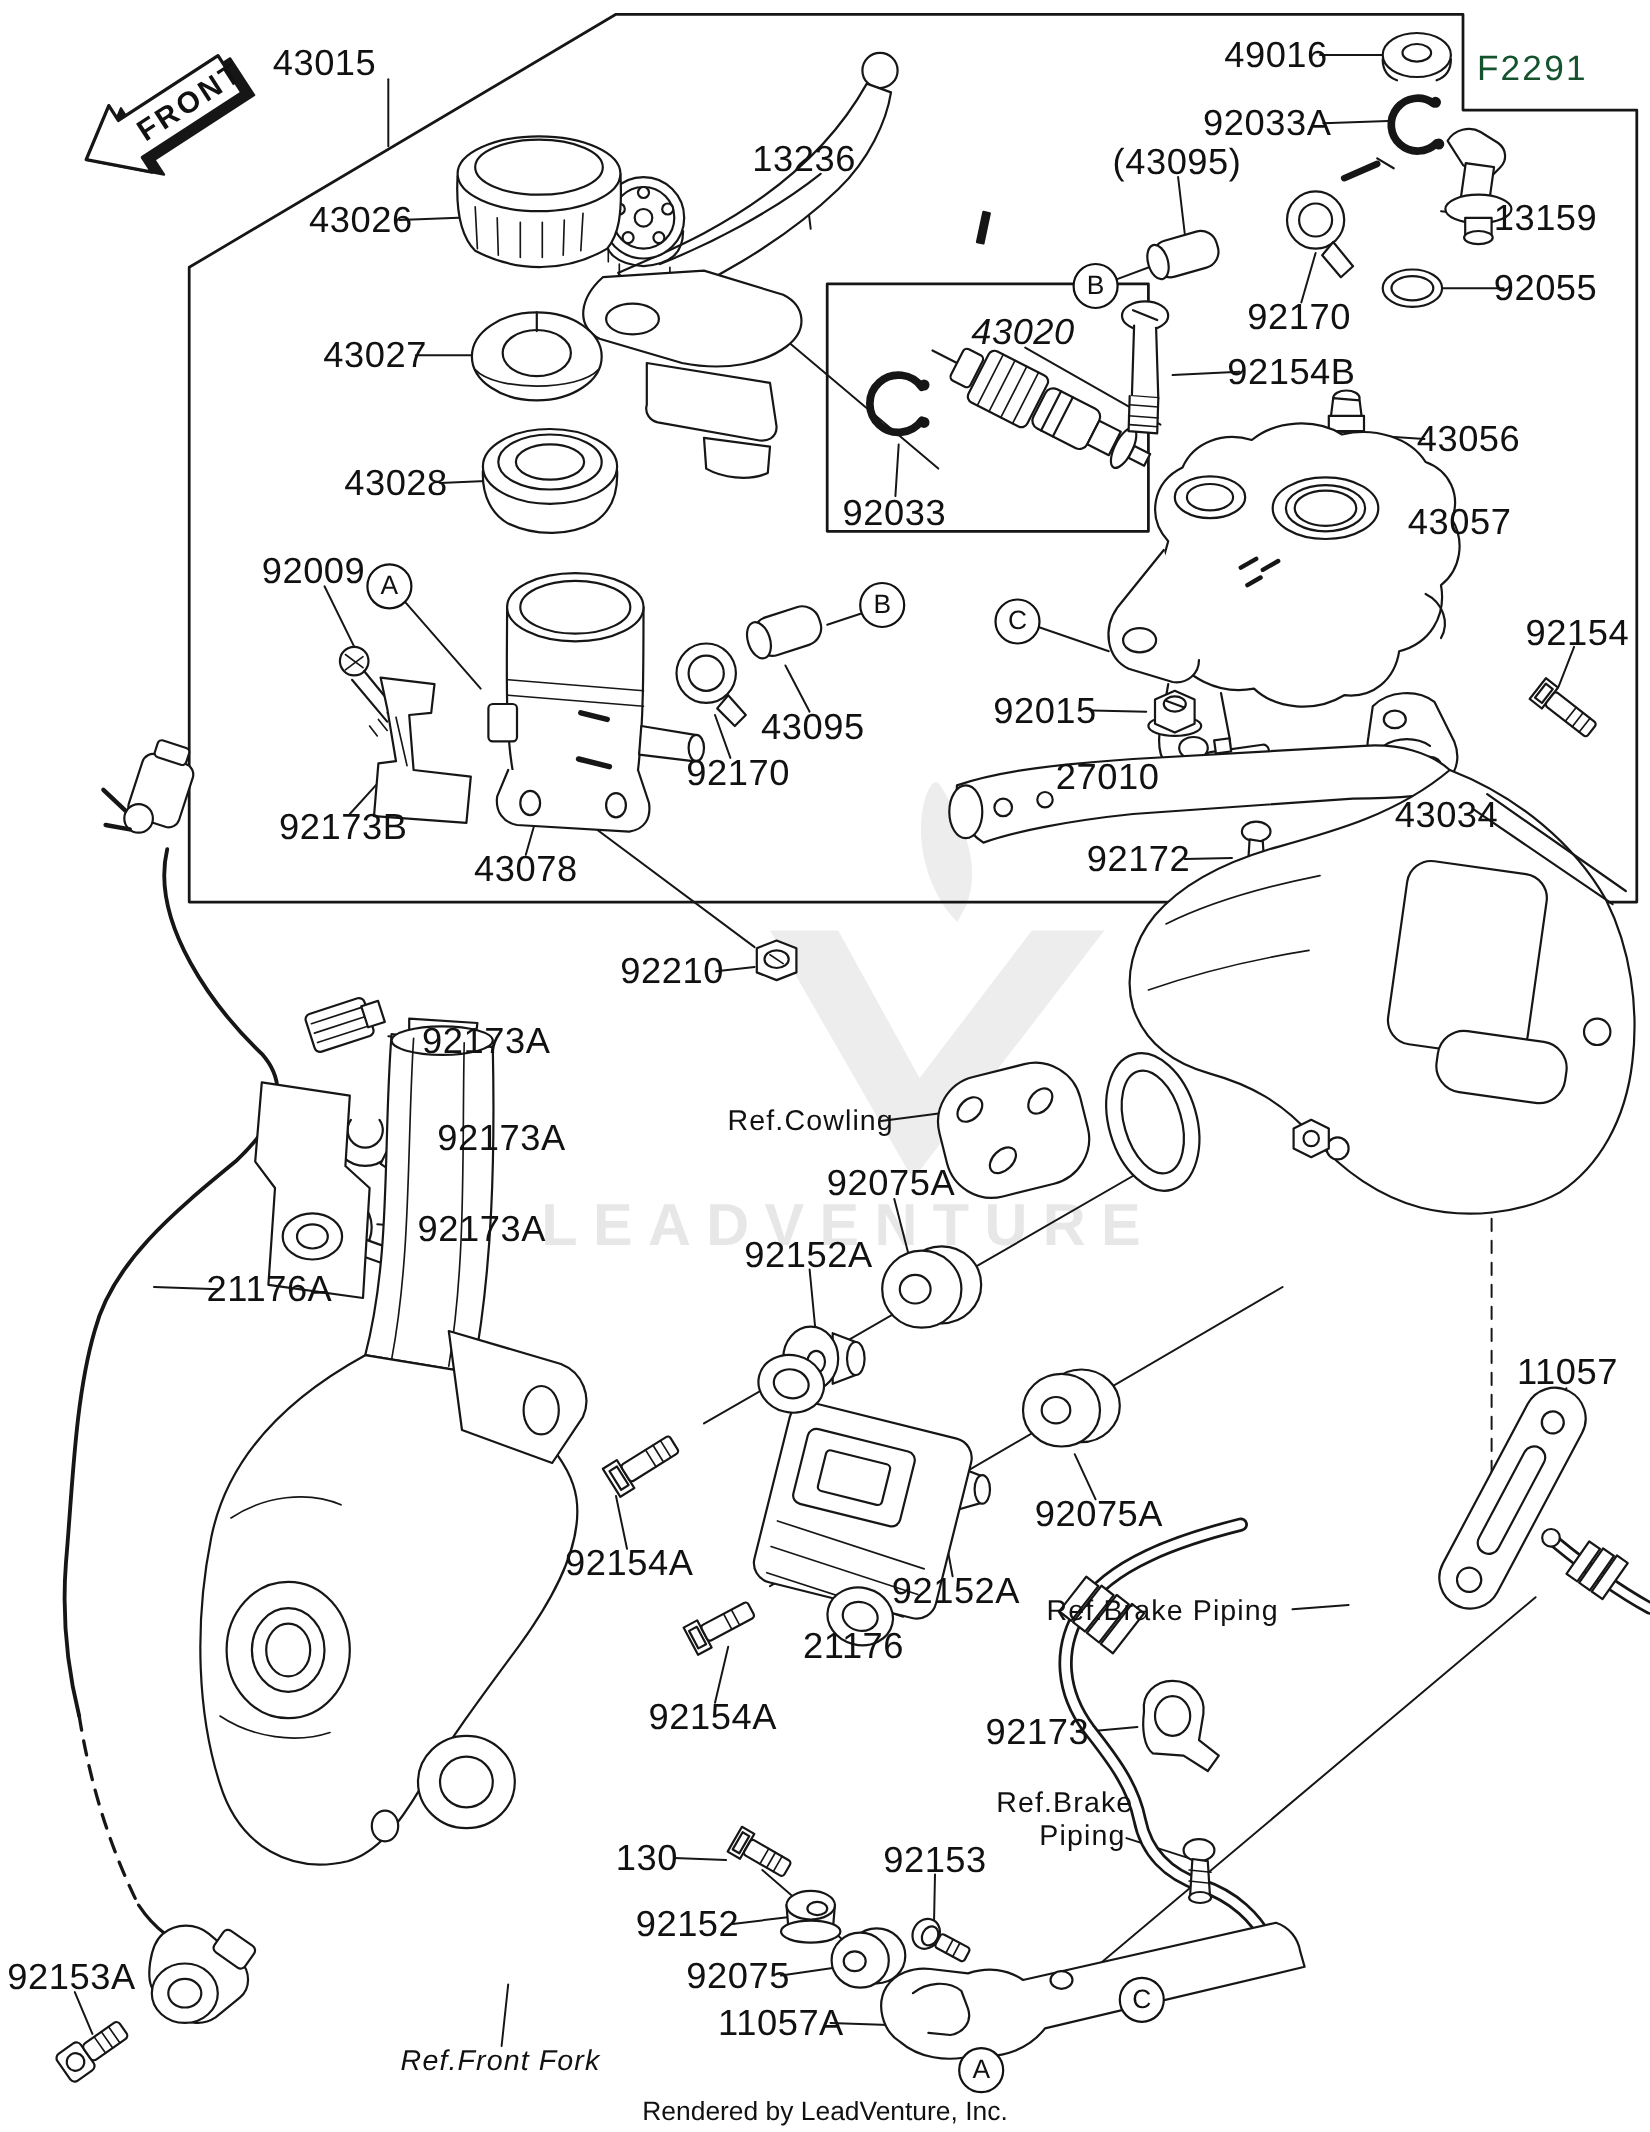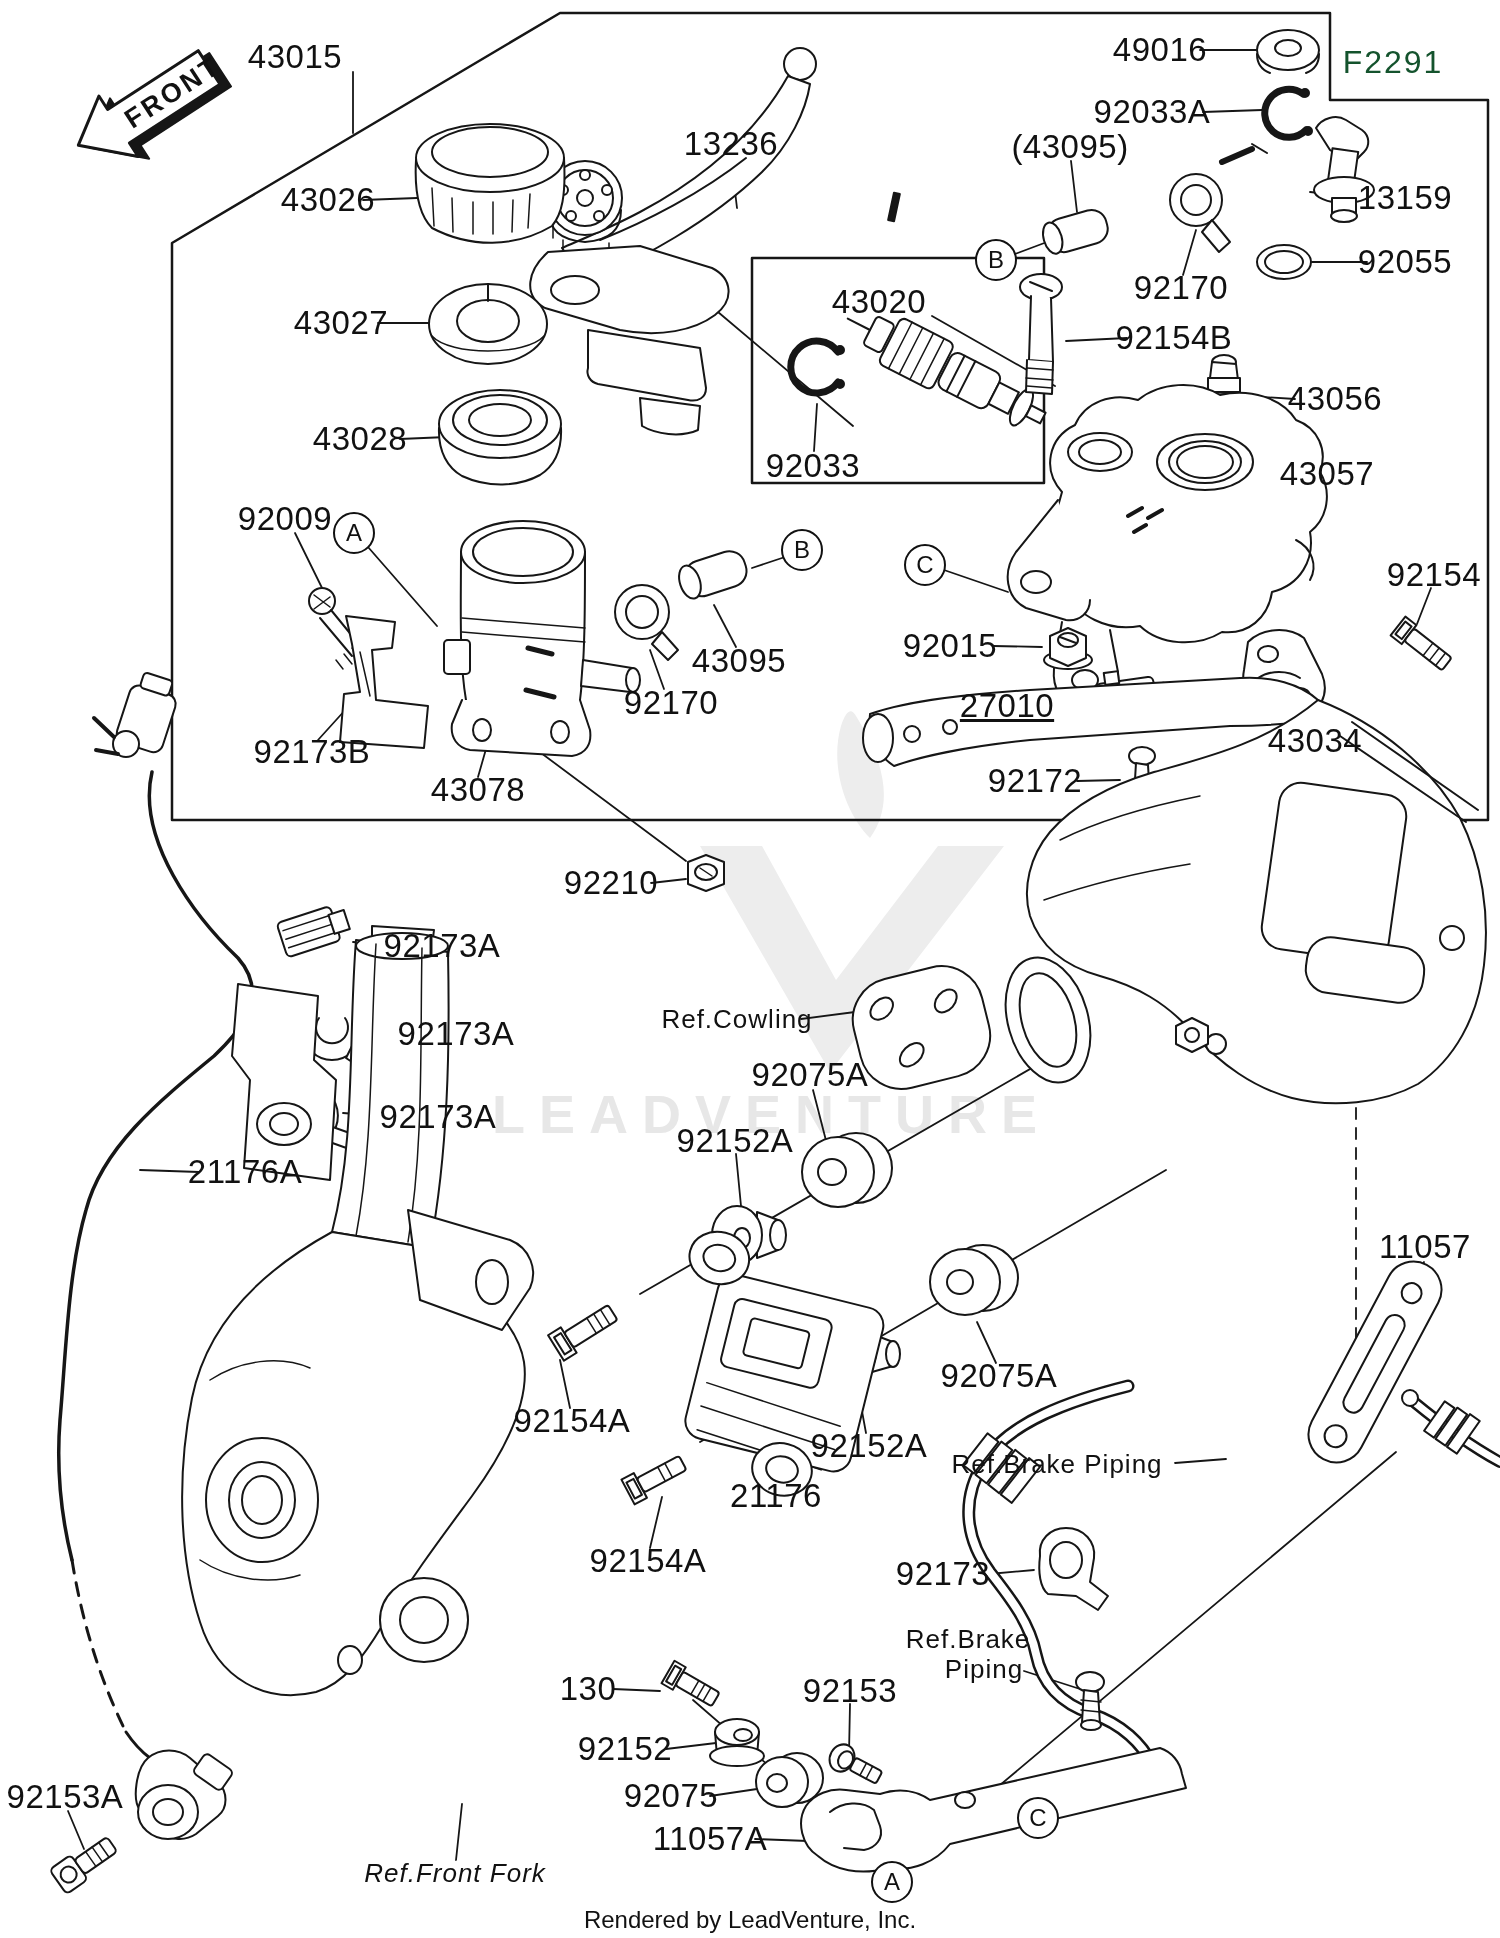--- a/index.html
+++ b/index.html
@@ -520,30 +520,30 @@
       <div class="plabel" style="left: 328px; top: 200px;">43026</div>
       <div class="plabel" style="left: 341px; top: 323px;">43027</div>
       <div class="plabel" style="left: 360px; top: 439px;">43028</div>
       <div class="plabel" style="left: 731px; top: 144px;">13236</div>
       <div class="plabel" style="left: 1160px; top: 50px;">49016</div>
       <div class="plabel" style="left: 1152px; top: 112px;">92033A</div>
       <div class="plabel" style="left: 1070px; top: 147px;">(43095)</div>
       <div class="plabel" style="left: 1405px; top: 198px;">13159</div>
       <div class="plabel" style="left: 1405px; top: 262px;">92055</div>
       <div class="plabel" style="left: 1181px; top: 288px;">92170</div>
-      <div class="plabel" style="left: 879px; top: 302px;">43020</div>
+      <div class="plabel" style="left: 930px; top: 302px; font-style: italic;">43020</div>
       <div class="plabel" style="left: 1174px; top: 338px;">92154B</div>
       <div class="plabel" style="left: 813px; top: 466px;">92033</div>
       <div class="plabel" style="left: 1335px; top: 399px;">43056</div>
       <div class="plabel" style="left: 1327px; top: 474px;">43057</div>
       <div class="plabel" style="left: 285px; top: 519px;">92009</div>
       <div class="plabel" style="left: 739px; top: 661px;">43095</div>
       <div class="plabel" style="left: 671px; top: 703px;">92170</div>
       <div class="plabel" style="left: 950px; top: 646px;">92015</div>
-      <div class="plabel" style="left: 1007px; top: 706px; text-decoration: underline;">27010</div>
+      <div class="plabel" style="left: 1007px; top: 706px;">27010</div>
       <div class="plabel" style="left: 1035px; top: 781px;">92172</div>
       <div class="plabel" style="left: 1315px; top: 741px;">43034</div>
       <div class="plabel" style="left: 1434px; top: 575px;">92154</div>
       <div class="plabel" style="left: 312px; top: 752px;">92173B</div>
       <div class="plabel" style="left: 478px; top: 790px;">43078</div>
       <div class="plabel" style="left: 611px; top: 883px;">92210</div>
       <div class="plabel" style="left: 442px; top: 946px;">92173A</div>
       <div class="plabel" style="left: 456px; top: 1034px;">92173A</div>
       <div class="plabel" style="left: 438px; top: 1117px;">92173A</div>
       <div class="plabel" style="left: 245px; top: 1172px;">21176A</div>

